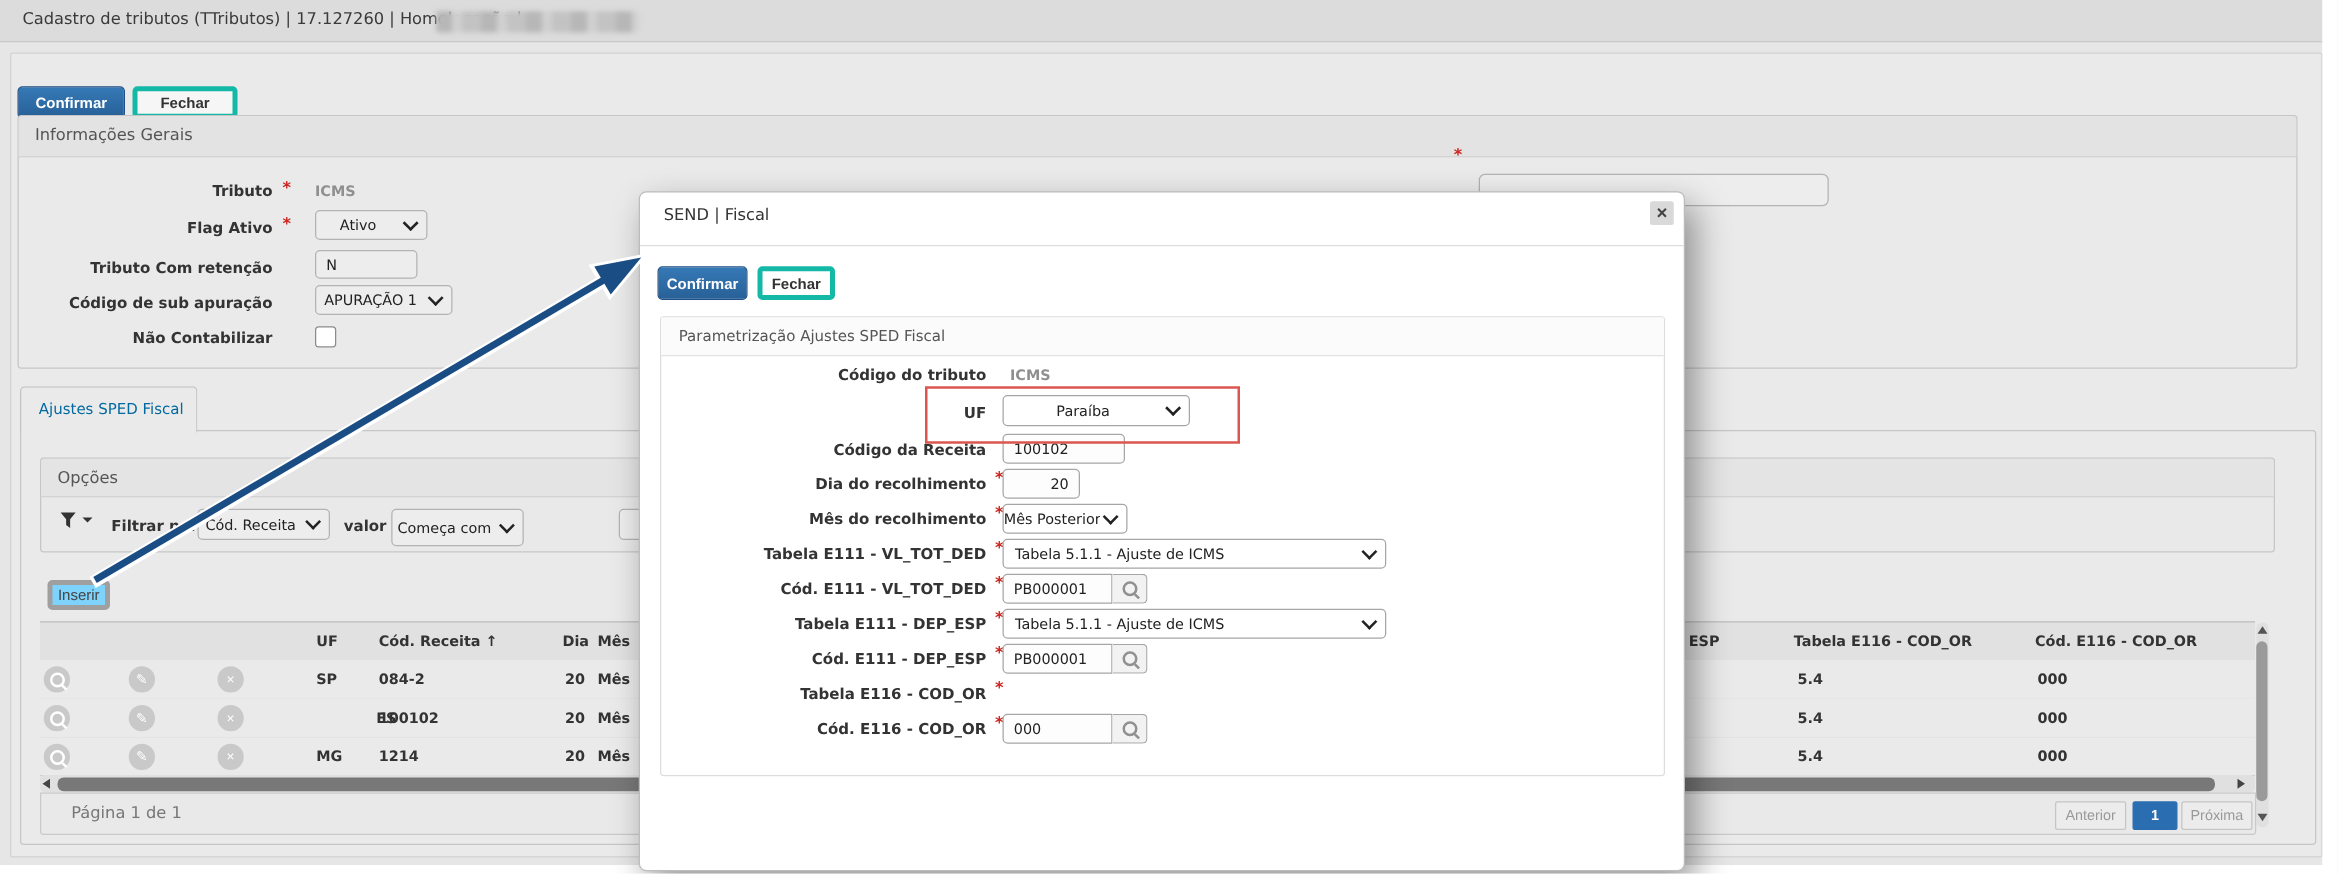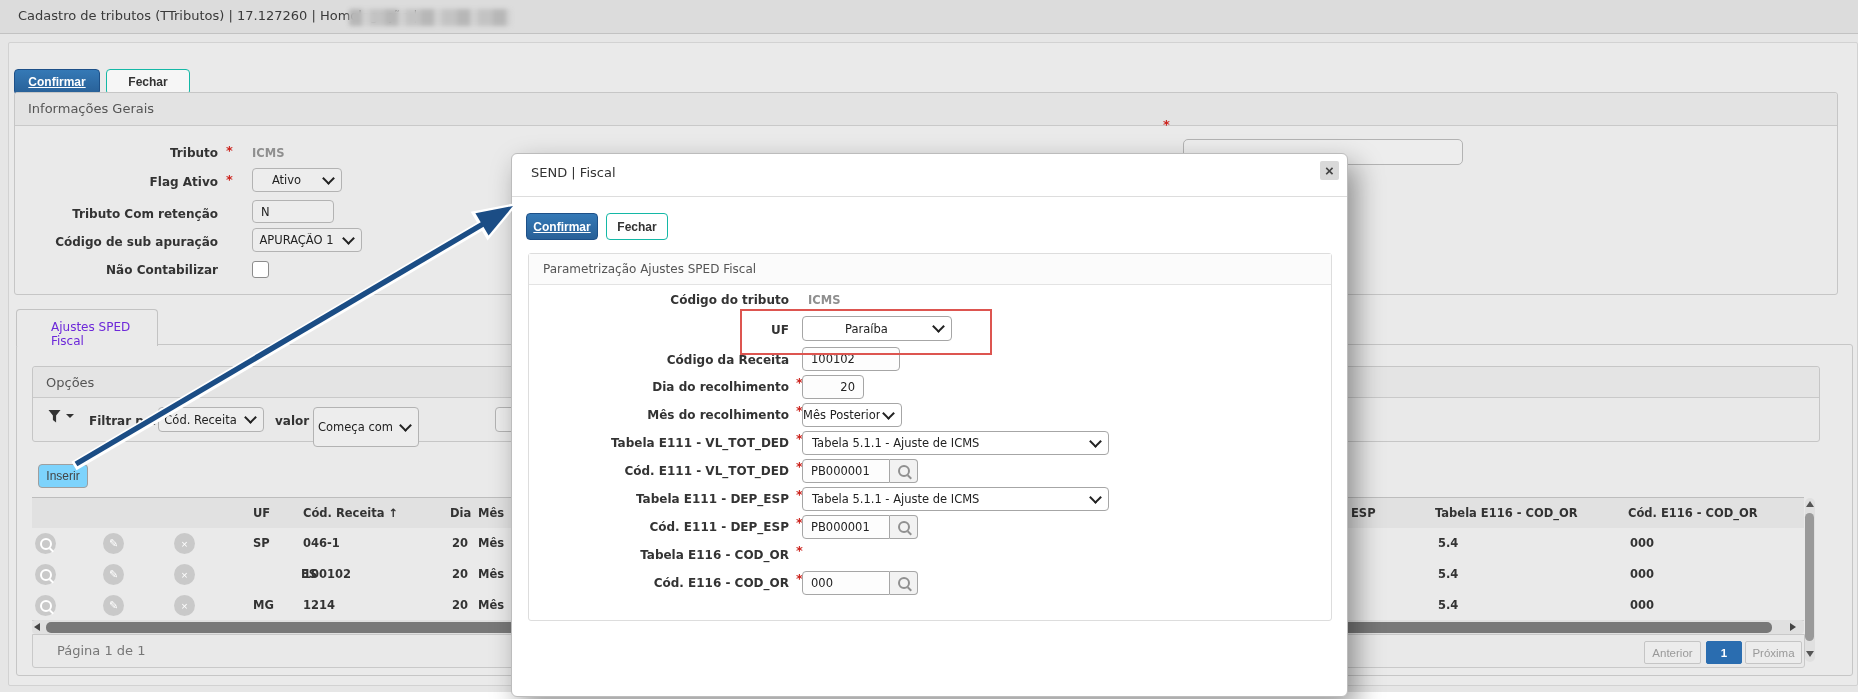--- a/index.html
+++ b/index.html
@@ -11,22 +11,22 @@
   .topbar .ttl{position:absolute;left:18px;top:8px;font-size:13px;color:#3a3a3a;white-space:nowrap;}
   .redact{position:absolute;left:349px;top:9px;width:162px;height:17px;border-radius:2px;
           background:repeating-linear-gradient(90deg,#b7b7b7 0 13px,#d0d0d0 13px 21px,#c3c3c3 21px 36px);
           filter:blur(2px);}
   
   .appbg{left:0;top:34px;width:1858px;height:658px;background:#e6e6e6;}
   .pagebox{left:8px;top:42px;width:1850px;height:644px;background:#eaeaea;border:1px solid #d2d2d2;border-radius:2px;}
   
   .btn{position:absolute;box-sizing:border-box;border-radius:4px;font-size:12px;font-weight:bold;
        display:flex;align-items:center;justify-content:center;cursor:pointer;white-space:nowrap;}
-  .btn.primary{background:linear-gradient(#3579b6,#286097);color:#fff;border:1px solid #1d5088;text-decoration:underline;}
-  .btn.plain{background:#f6f6f6;color:#333;border:1px solid #14b8a6;}
+  .btn.primary{background:linear-gradient(#3579b6,#286097);color:#fff;border:1px solid #1d5088;}
+  .btn.plain{background:#f6f6f6;color:#333;border:4px solid #14b8a6;}
   .btn.plain.onwhite{background:#fff;}
   
   .panel{position:absolute;box-sizing:border-box;background:#eaeaea;border:1px solid #c6c6c6;border-radius:3px;}
   .panel-head{position:absolute;left:0;top:0;right:0;height:32px;background:#e3e3e3;
               border-bottom:1px solid #c9c9c9;border-radius:3px 3px 0 0;}
   .panel-head span{position:absolute;left:13px;top:8px;font-size:13px;color:#555;}
   
   .lbl{position:absolute;font-size:12px;font-weight:bold;color:#333;text-align:right;white-space:nowrap;}
   .star{position:absolute;color:#cc231d;font-weight:bold;font-size:13px;line-height:10px;}
   .ro-val{position:absolute;font-size:11.5px;color:#8f8f8f;font-weight:bold;white-space:nowrap;}
@@ -44,21 +44,21 @@
   .cb{position:absolute;width:15px;height:15px;border:1px solid #8c8c8c;border-radius:3px;background:#fff;}
   
   .lookup{position:absolute;box-sizing:border-box;border:1px solid #a6a6a6;border-left:none;
           border-radius:0 4px 4px 0;background:#f2f2f2;display:flex;align-items:center;justify-content:center;}
   .mag{position:relative;display:inline-block;width:8px;height:8px;border:2px solid #909090;border-radius:50%;}
   .mag:after{content:"";position:absolute;width:5px;height:2px;background:#909090;right:-4px;bottom:-3px;transform:rotate(45deg);}
   .mag.white{border-color:#fff;}.mag.white:after{background:#fff;}
   
   .tab{position:absolute;left:16px;top:309px;width:140px;height:36px;background:#eaeaea;
        border:1px solid #c3c3c3;border-bottom:none;border-radius:4px 4px 0 0;z-index:2;}
-  .tab span{position:absolute;left:14px;top:10px;font-size:12px;color:#6d28d9;margin-left:20px;}
+  .tab span{position:absolute;left:14px;top:10px;font-size:12px;color:#0369a1;}
   
   .funnel{position:absolute;}
   .caret{position:absolute;width:0;height:0;border:4px solid transparent;border-top-color:#333;}
   
   .gridrow{position:absolute;left:32px;width:1772px;height:31px;background:#eaeaea;border-bottom:1px solid #cfcfcf;}
   .gridhead{position:absolute;left:32px;width:1772px;height:31px;background:#e1e1e1;
             border-top:1px solid #bdbdbd;border-bottom:1px solid #bdbdbd;}
   .cell{position:absolute;top:8px;font-size:11.5px;font-weight:bold;color:#333;white-space:nowrap;}
   .circle{position:absolute;top:5px;width:21px;height:21px;border-radius:50%;background:#c9c9c9;color:#fff;
           border:none;padding:0;display:flex;align-items:center;justify-content:center;font-size:11px;cursor:pointer;}
@@ -151,21 +151,21 @@
     <svg class="funnel" style="left:15px;top:42px;" width="15" height="15" viewBox="0 0 15 15">
       <path d="M0.5 1 h12 l-4.4 5.4 v7 l-3.2 -2.4 v-4.6 z" fill="#333"></path>
     </svg>
     <span class="caret" style="left:33px;top:47px;"></span>
     <span class="lbl" style="left:56px;top:47px;width:auto;">Filtrar por</span>
     <div class="ctrl gray sel" style="left:125px;top:40px;width:106px;height:25px;">
       <span class="txt">Cód. Receita</span>
       <span class="chev"></span>
     </div>
     <span class="lbl" style="left:242px;top:47px;width:auto;">valor</span>
-    <div class="ctrl gray sel" style="left:280px;top:40px;width:106px;height:40px;">
+    <div class="ctrl gray sel" style="left:280px;top:40px;width:106px;height:30px;">
       <span class="txt">Começa com</span>
       <span class="chev"></span>
     </div>
     <input class="field gray" style="left: 462px; top: 40px; width: 120px; height: 25px; position: absolute;" type="text" value="">
   </div>
 
   <button class="btn plain" style="left:38px;top:464px;width:50px;height:24px;font-weight:normal;color:#444;background:#7dd3fc;border-color:#9f9f9f;">Inserir</button>
 
   <div class="gridhead" style="top:497px;">
     <span class="cell" style="left:221px;">UF</span>
@@ -181,21 +181,21 @@
     <button class="circle" style="left:3px;">
         <span class="mag white"></span>
       </button>
     <button class="circle" style="left:71px;">
         <span>✎</span>
       </button>
     <button class="circle" style="left:142px;">
         <span>×</span>
       </button>
     <span class="cell" style="left:221px;">SP</span>
-    <span class="cell" style="left:271px;">046-1</span>
+    <span class="cell" style="left:271px;">084-2</span>
     <span class="cell" style="left:408px;width:28px;text-align:right;">20</span>
     <span class="cell" style="left:446px;">Mês</span>
     <span class="cell" style="left:1406px;">5.4</span>
     <span class="cell" style="left:1598px;">000</span>
   </div>
 
   <div class="gridrow" style="top:559px;">
     <button class="circle" style="left:3px;">
         <span class="mag white"></span>
       </button>

